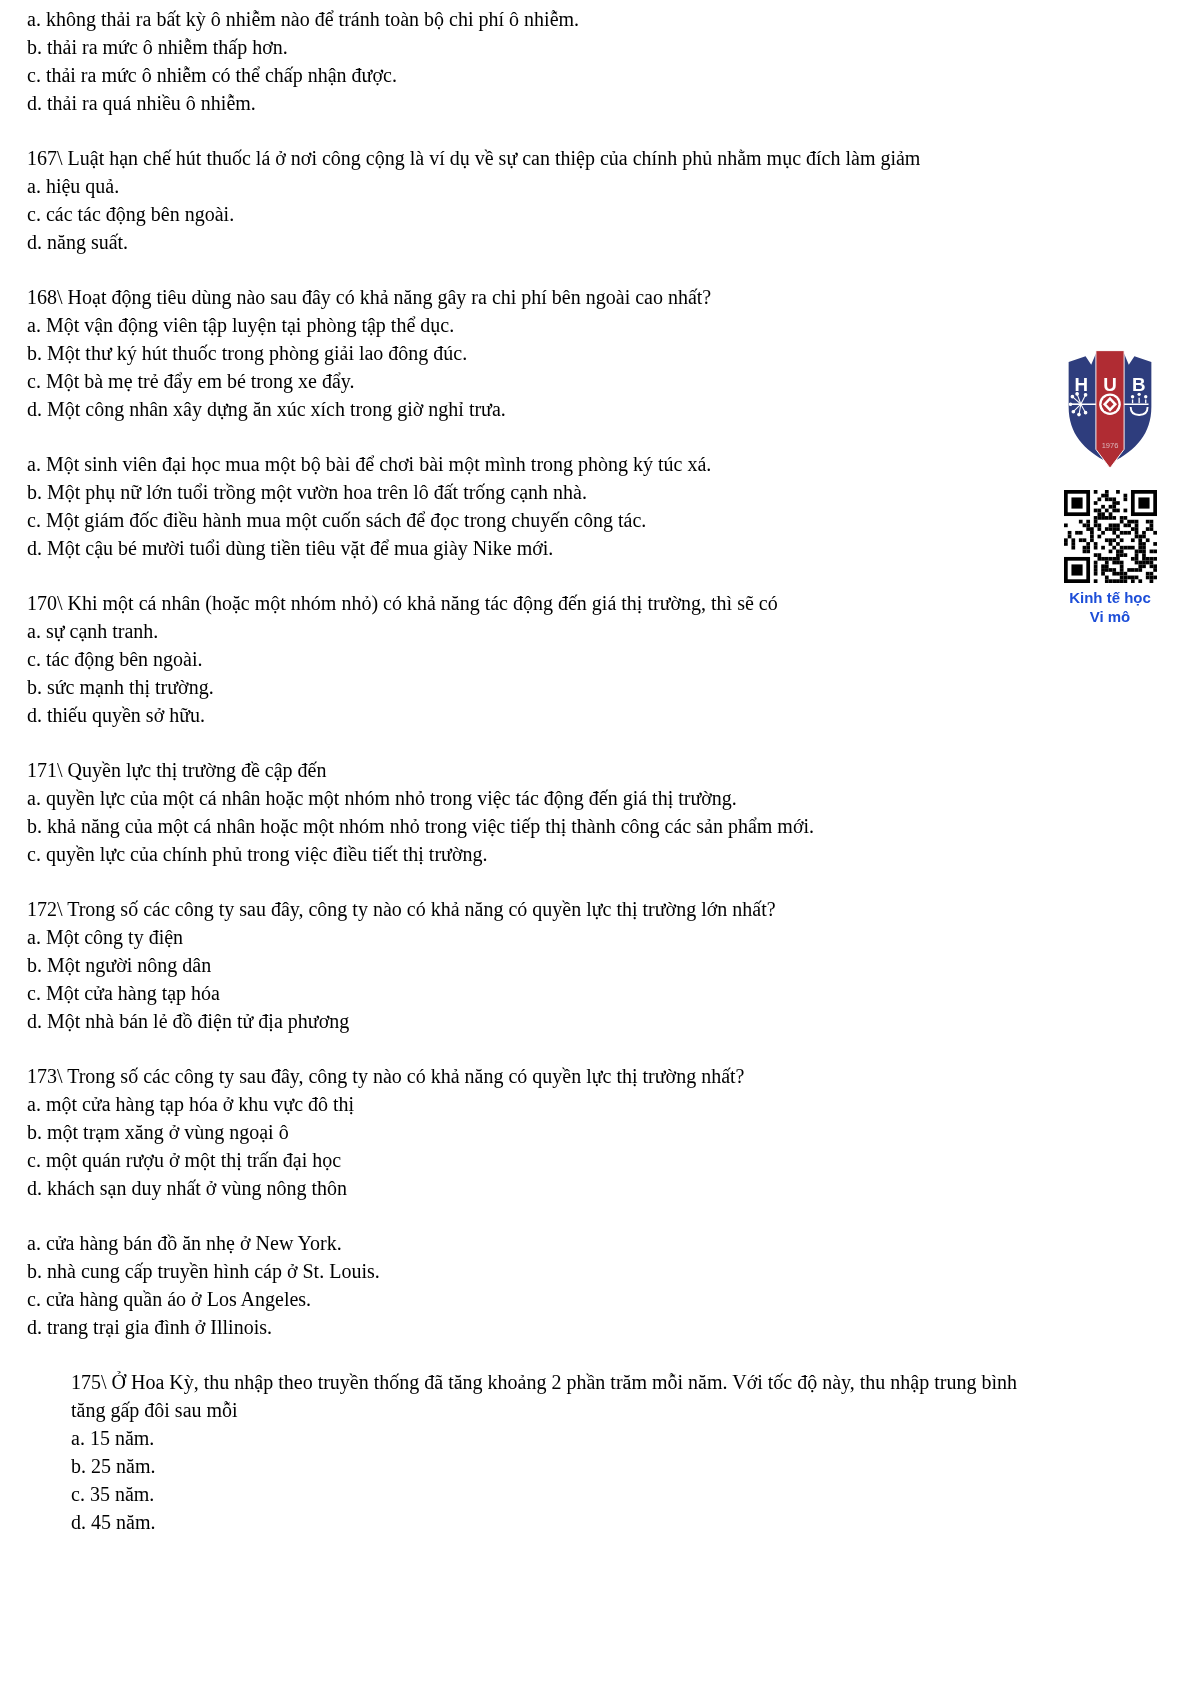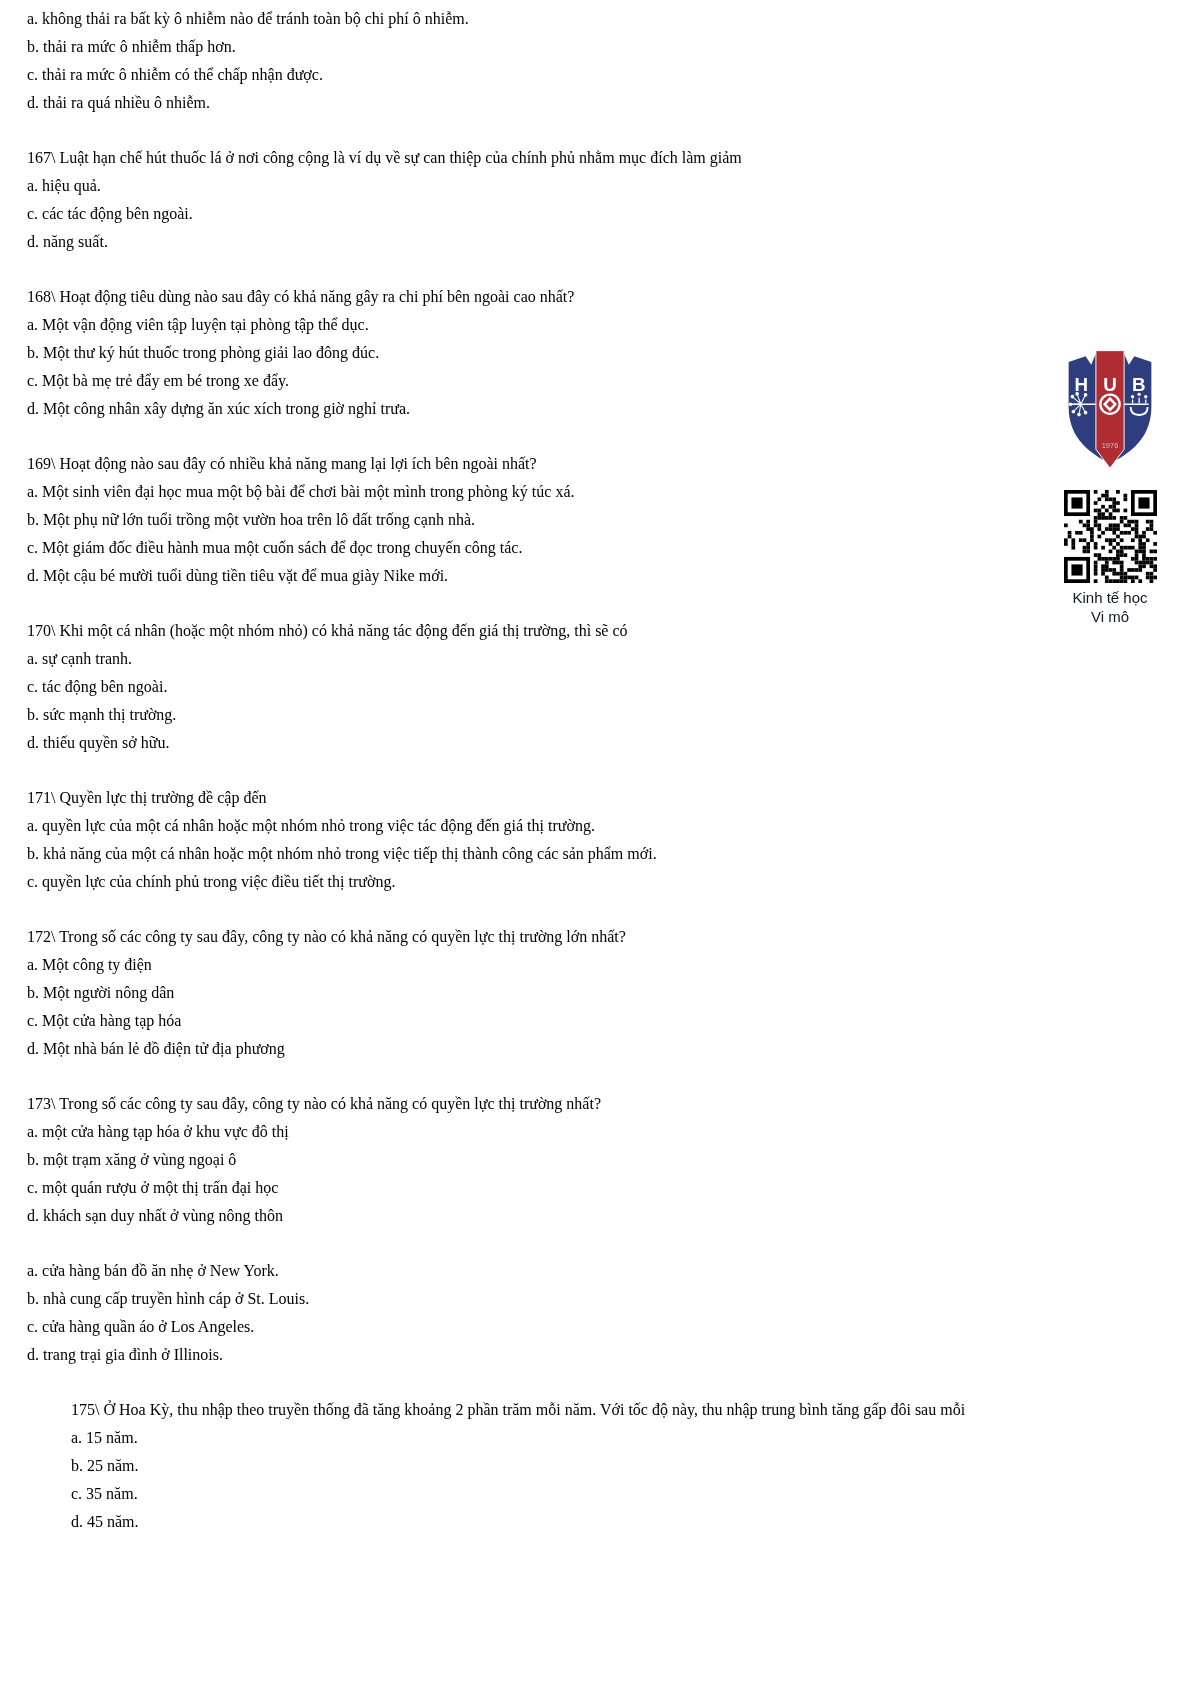--- a/index.html
+++ b/index.html
@@ -5,36 +5,36 @@
   html,body{margin:0;padding:0;background:#ffffff;}
   body{
     position:relative;
     width:1190px;height:1684px;
     overflow:hidden;
     font-family:"Liberation Serif","DejaVu Serif",serif;
     color:#000;
   }
   .content{
     position:absolute;left:27px;top:5px;width:1012px;
-    font-size:16px;line-height:28px;
+    font-size:20px;line-height:28px;
   }
   .q-block{margin:0 0 27px 0;}
   .q-block:last-child{margin-bottom:0;margin-left:44px;}
   .q-line{margin:0;}
   .side{
     position:absolute;left:1050px;top:347px;width:120px;
     text-align:center;
   }
   .crest{display:block;margin:0 auto;width:94px;height:137px;}
   .qr{display:block;margin:6px auto 0 auto;width:93px;height:93px;background:#fff;}
   .caption{
     margin-top:5px;
     font-family:"Liberation Sans","DejaVu Sans",sans-serif;
-    font-weight:normal;font-size:15px;line-height:19px;
-    color:#0f172a;
+    font-weight:bold;font-size:15px;line-height:19px;
+    color:#1d4ed8;
   }
 </style>
 </head>
 <body>
 
 <div class="content">
 
   <div class="q-block">
     <p class="q-line">a. không thải ra bất kỳ ô nhiễm nào để tránh toàn bộ chi phí ô nhiễm.</p>
     <p class="q-line">b. thải ra mức ô nhiễm thấp hơn.</p>
@@ -51,21 +51,20 @@
 
   <div class="q-block">
     <p class="q-line">168\ Hoạt động tiêu dùng nào sau đây có khả năng gây ra chi phí bên ngoài cao nhất?</p>
     <p class="q-line">a. Một vận động viên tập luyện tại phòng tập thể dục.</p>
     <p class="q-line">b. Một thư ký hút thuốc trong phòng giải lao đông đúc.</p>
     <p class="q-line">c. Một bà mẹ trẻ đẩy em bé trong xe đẩy.</p>
     <p class="q-line">d. Một công nhân xây dựng ăn xúc xích trong giờ nghỉ trưa.</p>
   </div>
 
   <div class="q-block">
-    <p class="q-line">169\ Hoạt động nào sau đây có nhiều khả năng mang lại lợi ích bên ngoài nhất?</p>
     <p class="q-line">a. Một sinh viên đại học mua một bộ bài để chơi bài một mình trong phòng ký túc xá.</p>
     <p class="q-line">b. Một phụ nữ lớn tuổi trồng một vườn hoa trên lô đất trống cạnh nhà.</p>
     <p class="q-line">c. Một giám đốc điều hành mua một cuốn sách để đọc trong chuyến công tác.</p>
     <p class="q-line">d. Một cậu bé mười tuổi dùng tiền tiêu vặt để mua giày Nike mới.</p>
   </div>
 
   <div class="q-block">
     <p class="q-line">170\ Khi một cá nhân (hoặc một nhóm nhỏ) có khả năng tác động đến giá thị trường, thì sẽ có</p>
     <p class="q-line">a. sự cạnh tranh.</p>
     <p class="q-line">c. tác động bên ngoài.</p>

